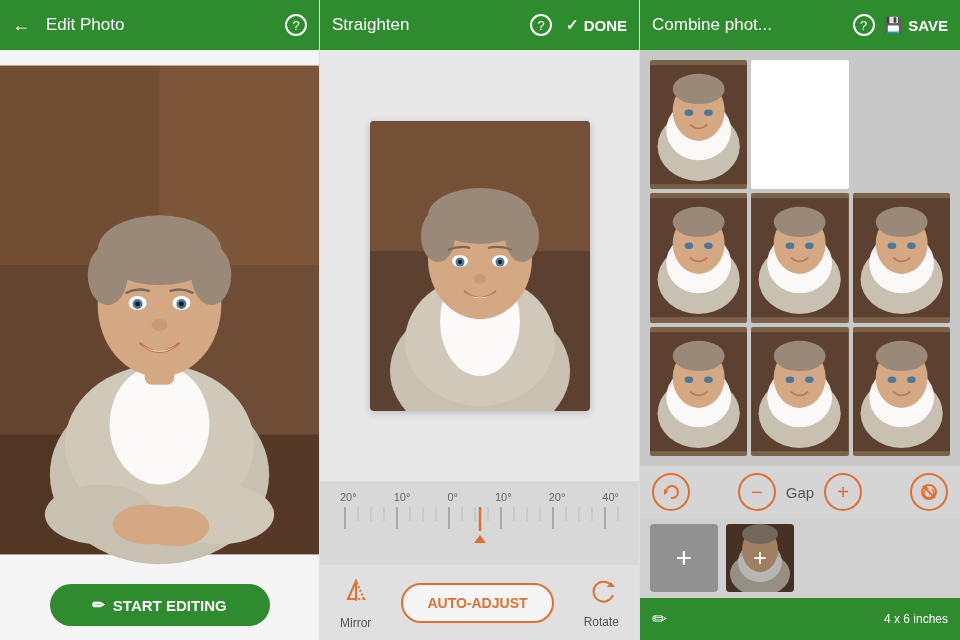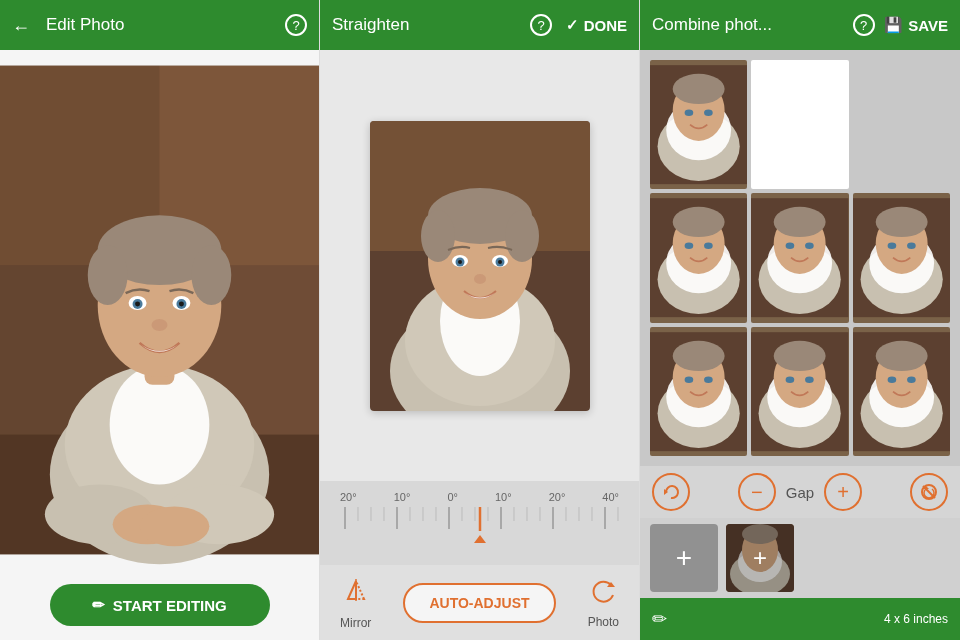--- a/index.html
+++ b/index.html
@@ -555,21 +555,21 @@
         <span>AUTO-ADJUST</span>
       </button>
 
       <div class="tool-btn">
         <span>
           <svg width="30" height="30" viewBox="0 0 30 30">
             <path d="M22 8 A10 10 0 1 0 24 18" fill="none" stroke="#e07030" stroke-width="2"></path>
             <polygon points="22,5 26,10 18,10" fill="#e07030"></polygon>
           </svg>
         </span>
-        <span class="tool-label">Photo</span>
+        <span class="tool-label">Rotate</span>
       </div>
     </div>
   </div>
 
   <div class="panel-combine">
 
     <div class="top-bar">
       <span class="top-bar-title">Combine phot...</span>
       <span class="top-bar-help">?</span>
       <div class="top-bar-save" style="margin-left: 10px;">

